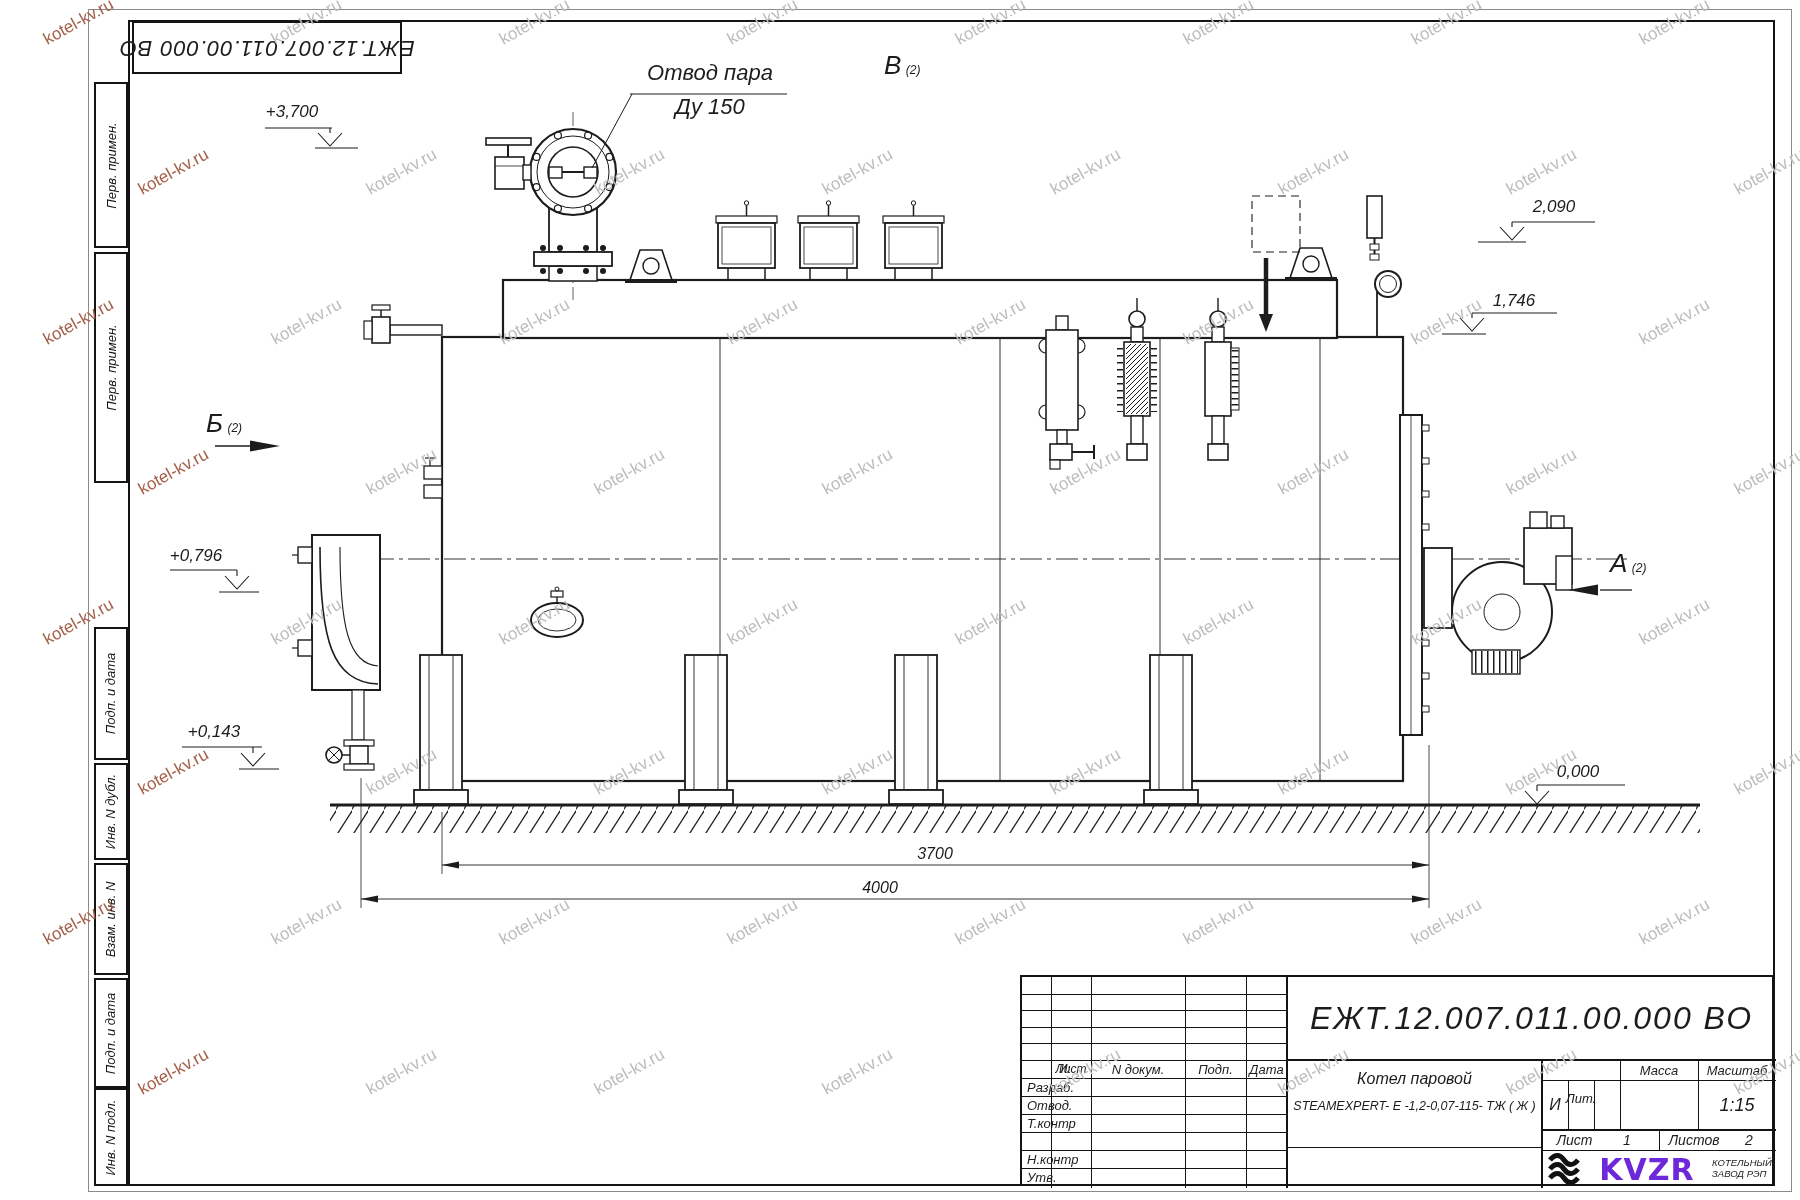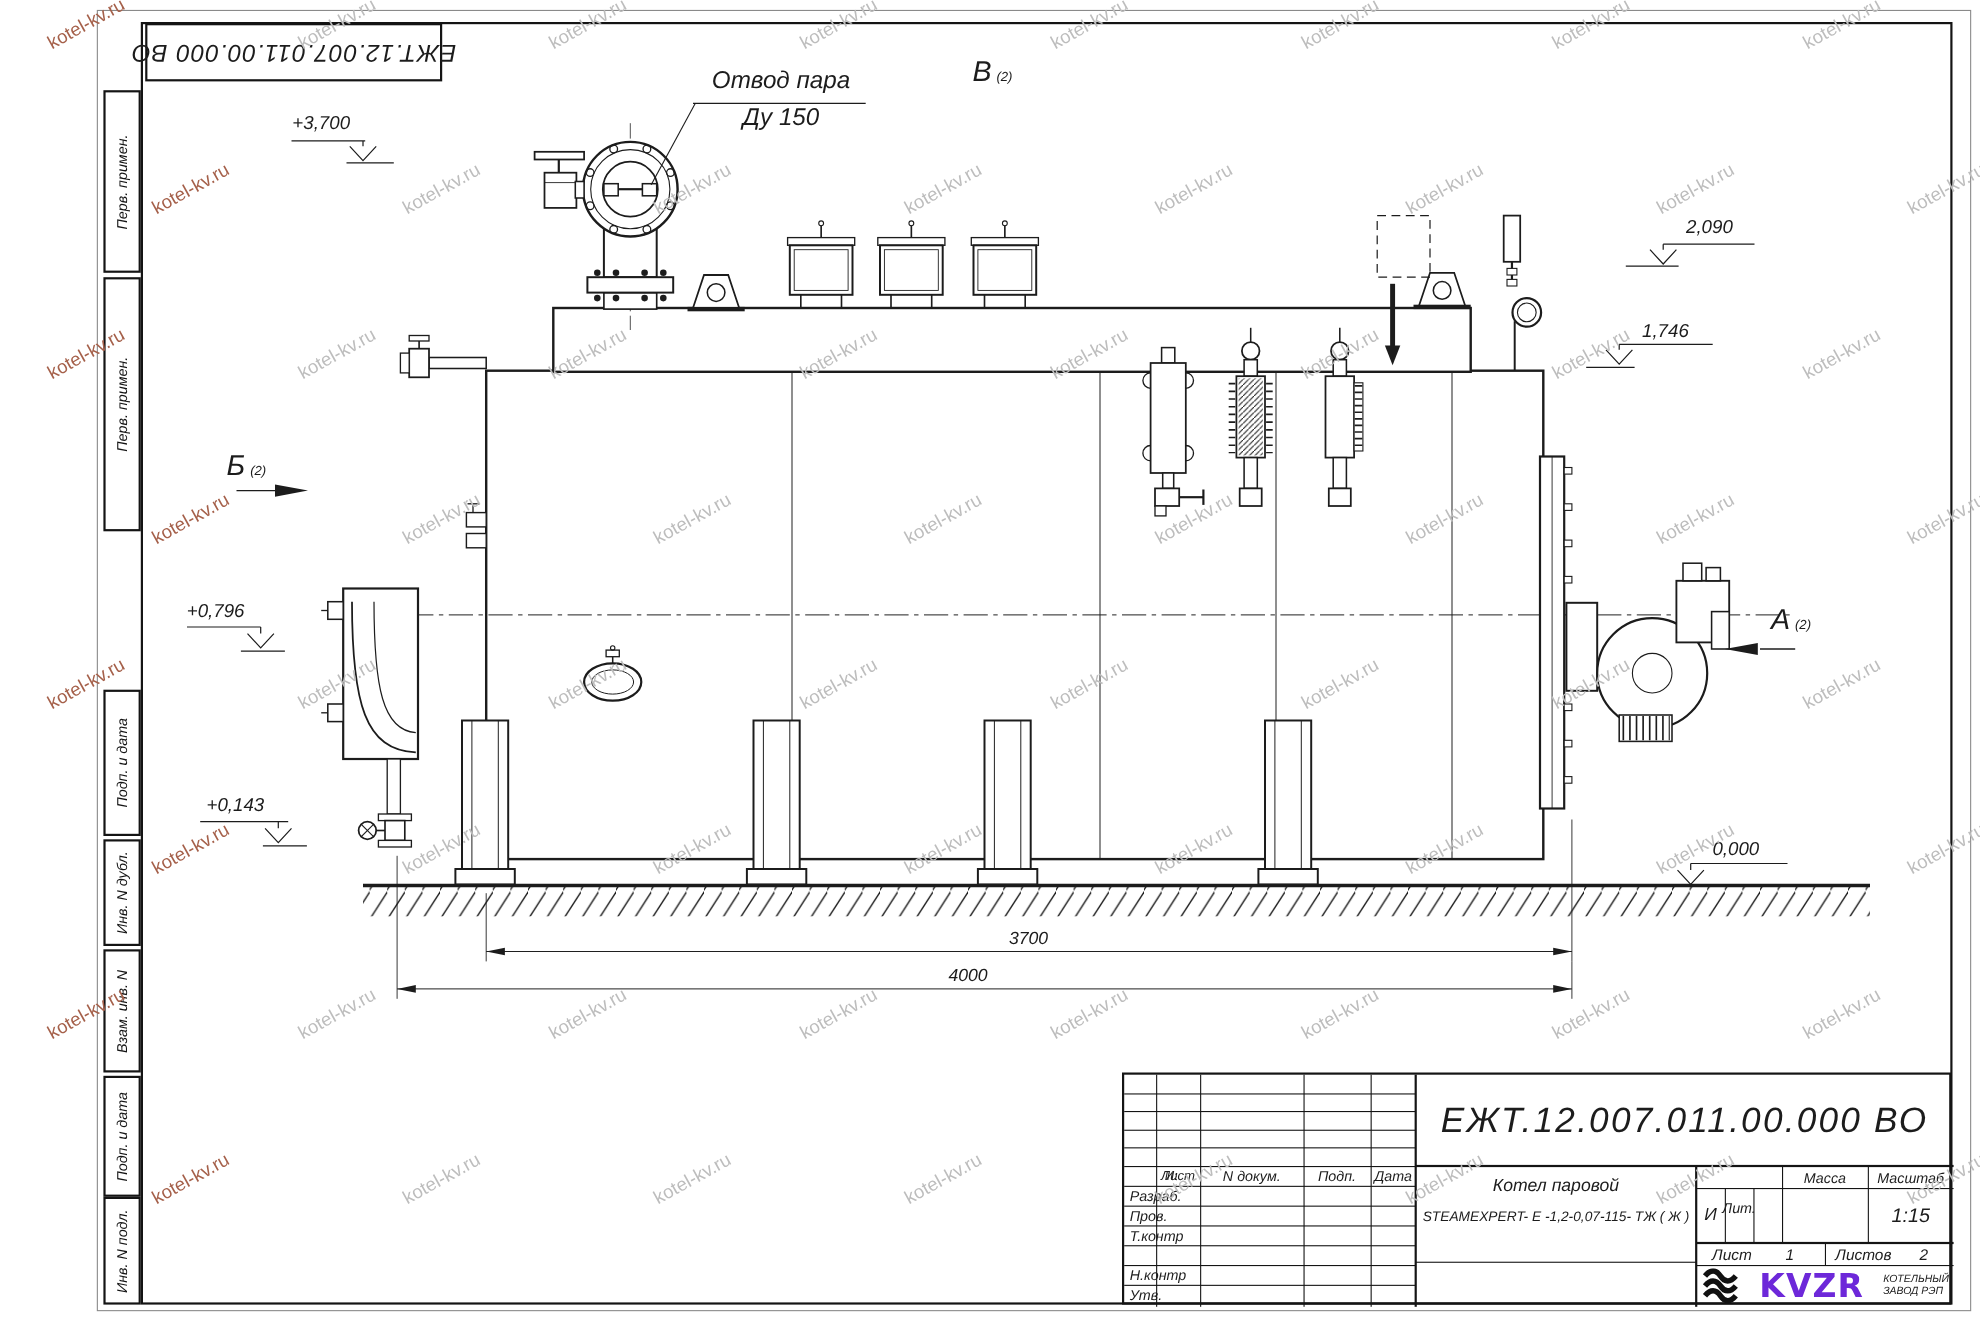--- a/index.html
+++ b/index.html
@@ -424,21 +424,21 @@
 
     <div class="tcell desig" style="left:265px;top:0;width:489px;height:82px;">ЕЖТ.12.007.011.00.000  ВО</div>
 
     <div class="tcell" style="left:0;top:83px;width:29px;height:18px;font-size:12px;padding-left:48px;">Изм</div>
     <div class="tcell" style="left:29px;top:83px;width:40px;height:18px;font-size:12px;">Лист</div>
     <div class="tcell" style="left:69px;top:83px;width:94px;height:18px;font-size:13px;">N докум.</div>
     <div class="tcell" style="left:163px;top:83px;width:61px;height:18px;font-size:13px;">Подп.</div>
     <div class="tcell" style="left:224px;top:83px;width:41px;height:18px;font-size:13px;">Дата</div>
 
     <div class="tcell tleft" style="left:0;top:101px;width:69px;height:18px;font-size:13px;">Разраб.</div>
-    <div class="tcell tleft" style="left:0;top:119px;width:69px;height:18px;font-size:13px;">Пров.</div>
+    <div class="tcell tleft" style="left:0;top:119px;width:69px;height:18px;font-size:13px;">Отвод.</div>
     <div class="tcell tleft" style="left:0;top:137px;width:69px;height:18px;font-size:13px;">Т.контр</div>
     <div class="tcell tleft" style="left:0;top:155px;width:69px;height:18px;font-size:13px;"></div>
     <div class="tcell tleft" style="left:0;top:173px;width:69px;height:18px;font-size:13px;">Н.контр</div>
     <div class="tcell tleft" style="left:0;top:191px;width:69px;height:19px;font-size:13px;">Утв.</div>
 
     <div class="tcell" style="left:265px;top:88px;width:255px;height:28px;font-size:16px;">Котел паровой</div>
     <div class="tcell" style="left:265px;top:116px;width:255px;height:26px;font-size:12.5px;">STEAMEXPERT- Е -1,2-0,07-115- ТЖ ( Ж )</div>
 
     <div class="tcell" style="left:520px;top:83px;width:78px;height:20px;font-size:13px;margin-top:28px;">Лит.</div>
     <div class="tcell" style="left:598px;top:83px;width:78px;height:20px;font-size:13px;">Масса</div>

